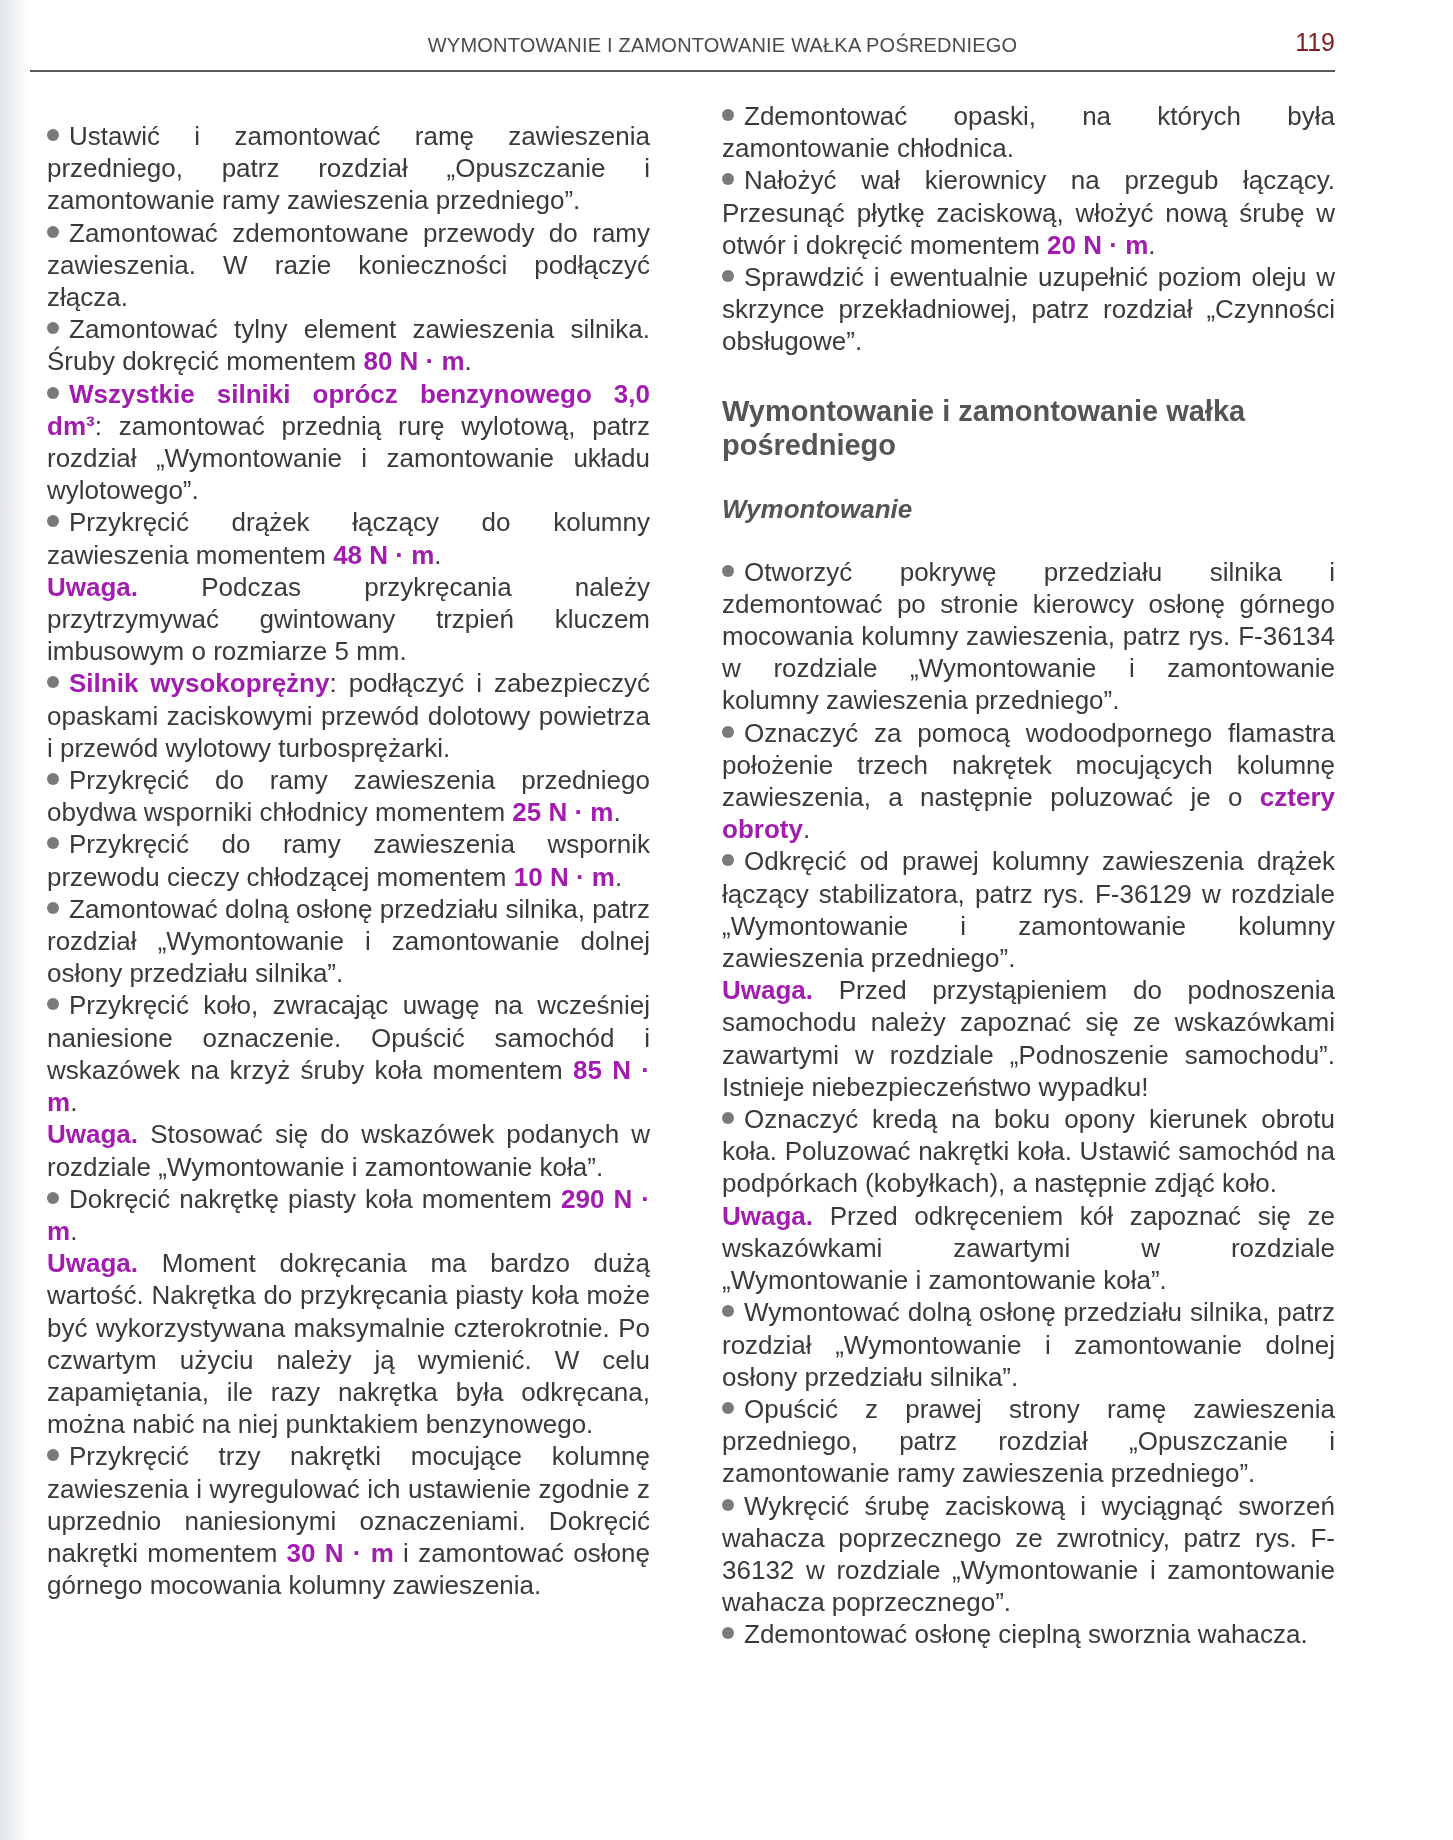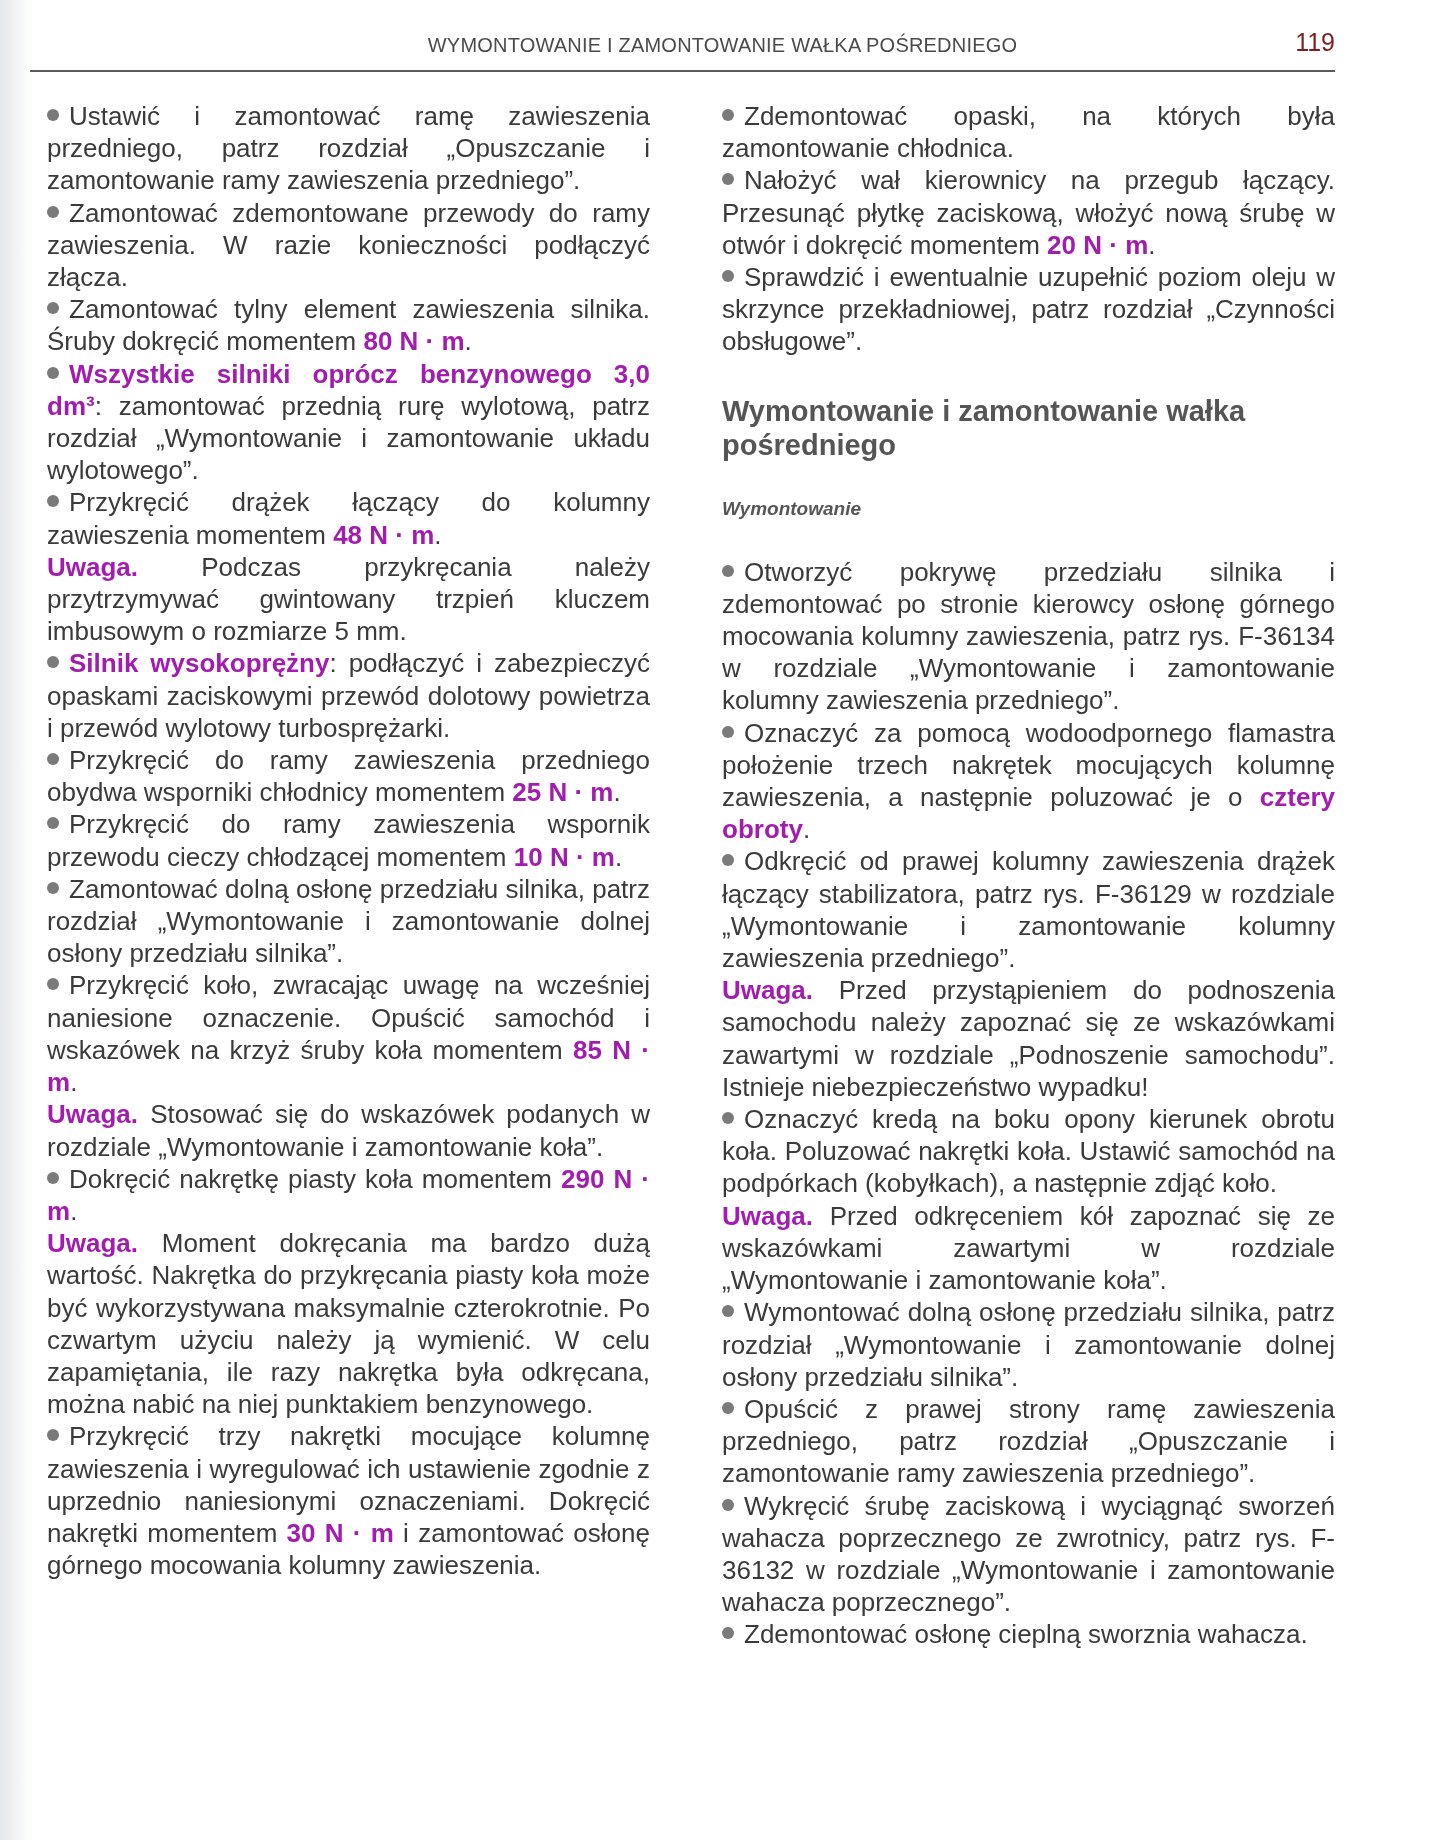--- a/index.html
+++ b/index.html
@@ -28,34 +28,34 @@
   }
   .header-rule {
     position: absolute; left: 30px; top: 70px; width: 1305px; height: 2px;
     background: #5a5a5a;
   }
   .col {
     position: absolute; top: 100px;
     font-size: 26px; line-height: 32.2px;
     text-align: justify;
   }
-  .col-left { left: 47px; width: 603px; }
+  .col-left { left: 47px; width: 603px; margin-top: 20px; }
   .col-right { left: 722px; width: 613px; }
   .p { margin: 0; }
   .bullet {
     display: inline-block; width: 12px; height: 12px; border-radius: 50%;
     background: #7a7a7a; margin-right: 10px; vertical-align: 4px;
   }
   b, .b { font-weight: bold; color: #a21caf; }
   .h2 {
     font-weight: bold; font-size: 29px; line-height: 34px; color: #555;
     margin: 36px 0 0 0; text-align: left;
   }
   .h3 {
-    font-weight: bold; font-style: italic; font-size: 19px; line-height: 34px; color: #555;
+    font-weight: bold; font-style: italic; font-size: 26px; line-height: 34px; color: #555;
     margin: 30px 0 30px 0; text-align: left;
   }
 </style>
 </head>
 <body>
 
 <div class="page-edge"></div>
 
 <div class="header">
   <div class="header-title">WYMONTOWANIE I ZAMONTOWANIE WAŁKA POŚREDNIEGO</div>

